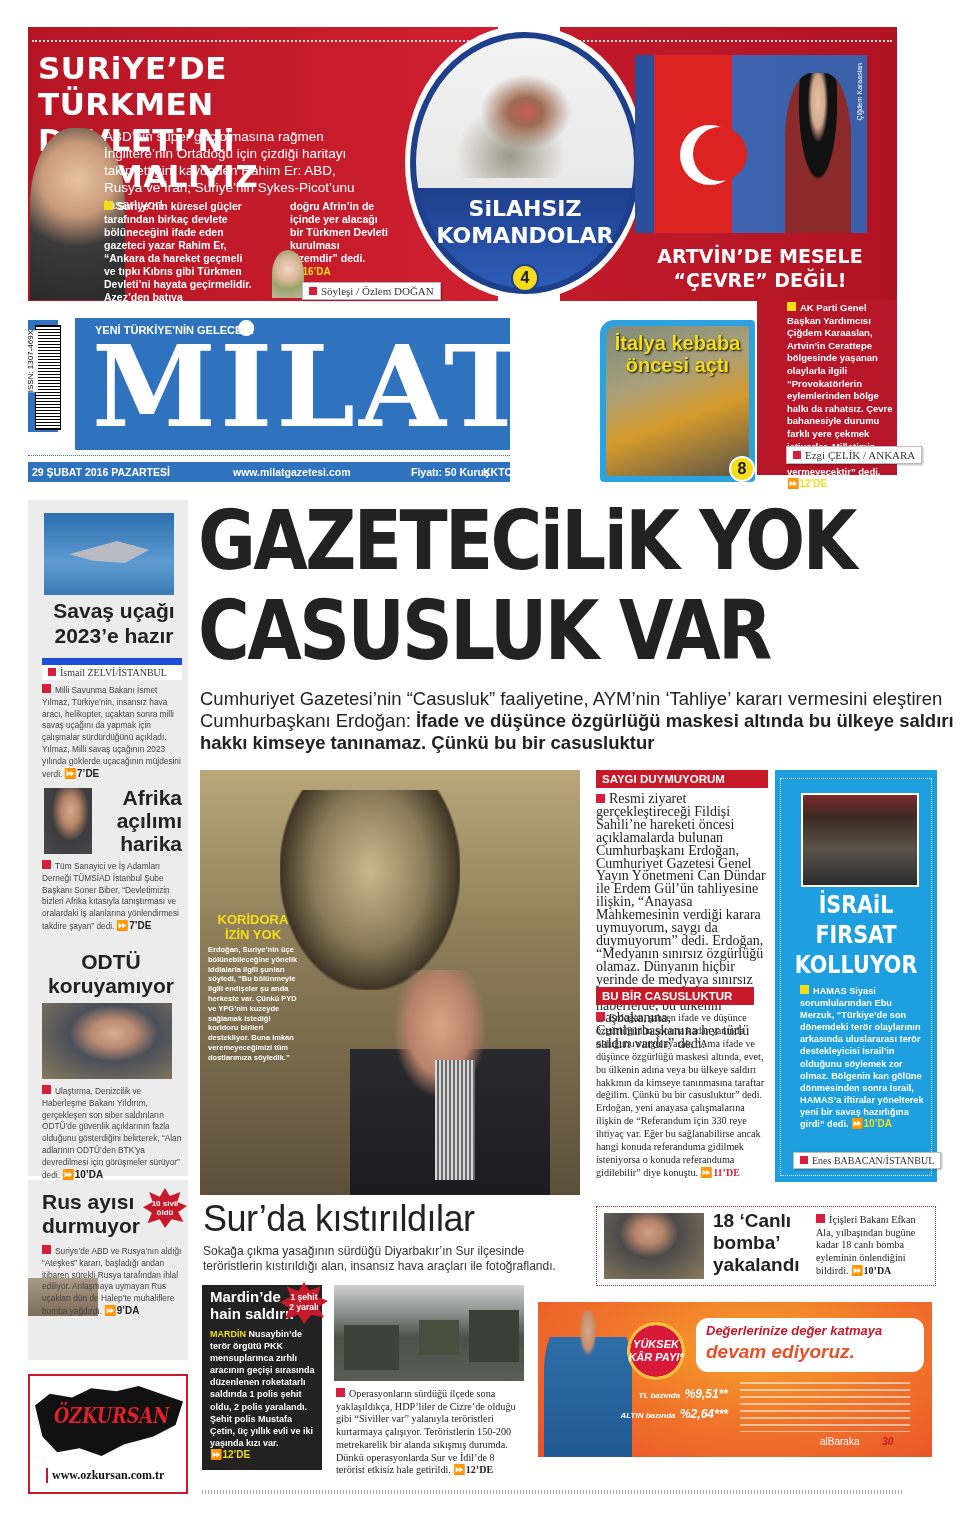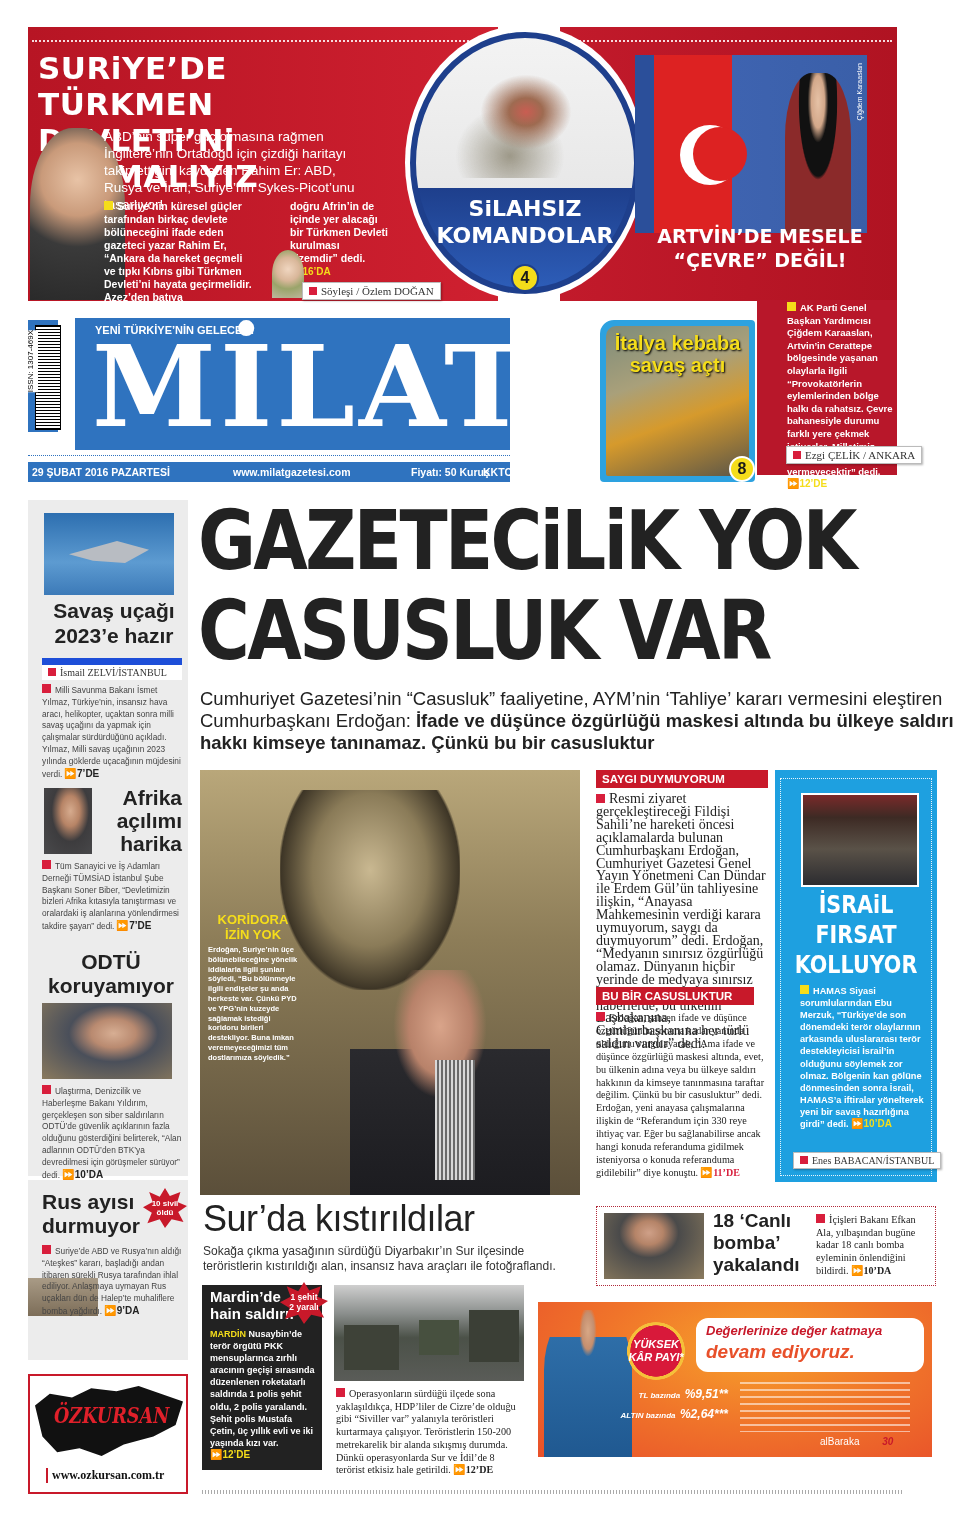--- a/index.html
+++ b/index.html
@@ -52,21 +52,21 @@
   <div>KOMANDOLAR</div>
 </div>
 <div class="abs" style="left:511px;top:264px;width:28px;height:28px;border-radius:50%;background:#f5dd1a;border:2px solid #1e3f8c;text-align:center;font-weight:bold;font-size:16px;line-height:24px;">4</div>
 
 <div class="abs" style="left:635px;top:55px;width:232px;height:178px;background:linear-gradient(90deg,#2b4f9a 0,#2b4f9a 8%,#d22 8%,#d22 42%,#3e63b0 42%,#3a5fa8 100%);overflow:hidden;">
   <div style="position:absolute;left:45px;top:70px;width:60px;height:60px;border-radius:50%;background:#fff;"></div>
   <div style="position:absolute;left:58px;top:72px;width:54px;height:54px;border-radius:50%;background:#d22;"></div>
   <div style="position:absolute;left:150px;top:18px;width:66px;height:160px;background:radial-gradient(ellipse at 50% 18%,#e6c2a6 0,#d3a88a 14%,#111 22%,#111 40%,#8b2a2a 42%,#8b2a2a 100%);border-radius:40% 40% 0 0;"></div>
   <div class="abs" style="right:4px;top:8px;color:#fff;font-size:7px;writing-mode:vertical-rl;transform:rotate(180deg);">Çiğdem Karaaslan</div>
 </div>
-<div class="abs" style="left:640px;top:224px;width:240px;text-align:center;color:#fff;font-family:'DejaVu Sans',sans-serif;font-weight:bold;font-size:19px;line-height:24px;">
+<div class="abs" style="left:640px;top:244px;width:240px;text-align:center;color:#fff;font-family:'DejaVu Sans',sans-serif;font-weight:bold;font-size:19px;line-height:24px;">
   <div>ARTVİN’DE MESELE</div>
   <div>“ÇEVRE” DEĞİL!</div>
 </div>
 <div class="abs" style="left:787px;top:302px;width:110px;color:#fff;font-size:9.5px;line-height:12.6px;font-weight:bold;">
   <span class="sq sq-y"></span><span>AK Parti Genel Başkan Yardımcısı Çiğdem Karaaslan, Artvin’in Cerattepe bölgesinde yaşanan olaylarla ilgili “Provokatörlerin eylemlerinden bölge halkı da rahatsız. Çevre bahanesiyle durumu farklı yere çekmek istiyorlar. Milletimiz provokasyonlara fırsat vermeyecektir” dedi.</span>
   <span class="ref-y">⏩</span><span class="ref-y">12’DE</span>
 </div>
 <div class="abs byline" style="left:786px;top:446px;">
   <span class="sq"></span><span>Ezgi ÇELİK / ANKARA</span>
 </div>
@@ -82,21 +82,21 @@
   <span class="abs" style="left:4px;">29 ŞUBAT 2016 PAZARTESİ</span>
   <span class="abs" style="left:205px;">www.milatgazetesi.com</span>
   <span class="abs" style="left:383px;">Fiyatı: 50 Kuruş</span>
   <span class="abs" style="left:455px;width:60px;">KKTC: 1 TL</span>
 </div>
 
 <div class="abs" style="left:600px;top:320px;width:155px;height:162px;background:#2da2e0;border-radius:14px 4px 4px 4px;"></div>
 <div class="abs" style="left:606px;top:326px;width:143px;height:150px;background:linear-gradient(160deg,#7e8c7a 0,#a9a07a 35%,#d69a2c 60%,#5a5548 100%);border-radius:10px 2px 2px 2px;"></div>
 <div class="abs" style="left:606px;top:332px;width:143px;text-align:center;color:#f5dd1a;font-weight:bold;font-size:20px;line-height:22px;text-shadow:1px 1px 2px #000;font-stretch:condensed;">
   <div>İtalya kebaba</div>
-  <div>savaş açtı</div>
+  <div>öncesi açtı</div>
 </div>
 <div class="abs" style="left:729px;top:456px;width:26px;height:26px;border-radius:50%;background:#f5dd1a;border:2px solid #fff;text-align:center;font-weight:bold;font-size:16px;line-height:22px;">8</div>
 
 <div class="abs" style="left:198px;top:496px;width:762px;color:#222;font-family:'DejaVu Sans',sans-serif;font-weight:bold;font-size:82px;line-height:90px;letter-spacing:-3px;transform:scaleX(0.86);transform-origin:left top;white-space:nowrap;">
   <div>GAZETECiLiK YOK</div>
   <div>CASUSLUK VAR</div>
 </div>
 <div class="abs" style="left:200px;top:688px;width:755px;font-size:18.5px;line-height:22px;color:#222;">
   <span>Cumhuriyet Gazetesi’nin “Casusluk” faaliyetine, AYM’nin ‘Tahliye’ kararı vermesini eleştiren Cumhurbaşkanı Erdoğan: </span><b>İfade ve düşünce özgürlüğü maskesi altında bu ülkeye saldırı hakkı kimseye tanınamaz. Çünkü bu bir casusluktur</b>
 </div>

